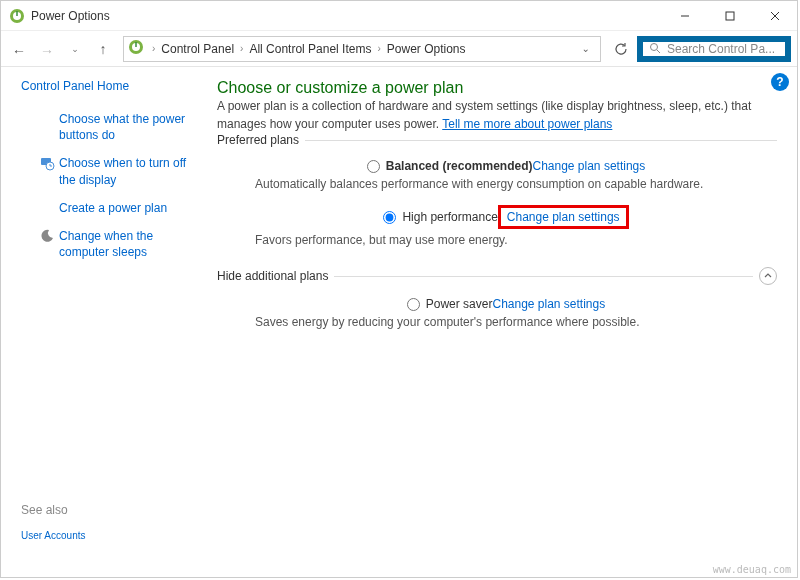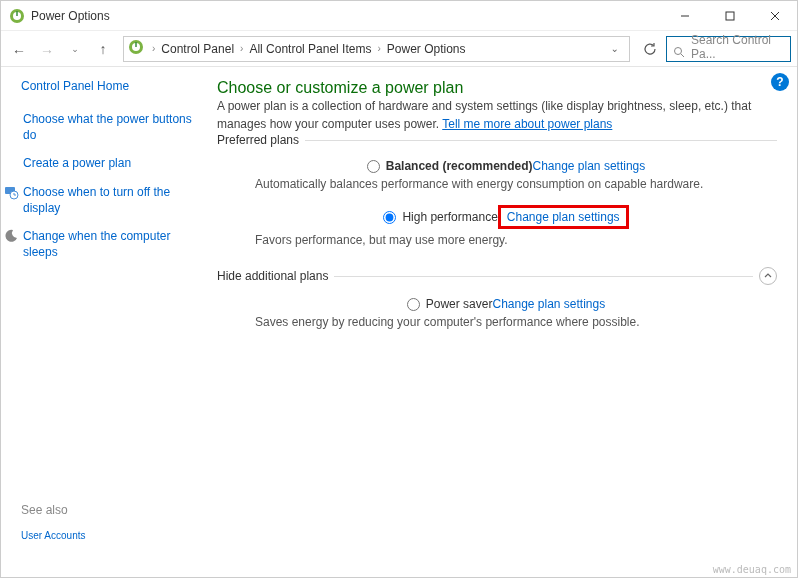--- a/index.html
+++ b/index.html
@@ -8,27 +8,27 @@
 .titlebar { height: 30px; display: flex; align-items: center; padding: 0 0 0 8px; font-size: 12px; color: #333; border-bottom: 1px solid #eee; }
 .titlebar .title-icon { width: 16px; height: 16px; margin-right: 6px; }
 .win-controls { margin-left: auto; display: flex; }
 .win-btn { width: 45px; height: 30px; display: flex; align-items: center; justify-content: center; font-size: 10px; color: #555; }
 .toolbar { height: 36px; display: flex; align-items: center; padding: 0 6px; gap: 4px; border-bottom: 1px solid #e5e5e5; }
 .nav-arrow, .nav-drop, .refresh-btn { width: 24px; height: 24px; display: flex; align-items: center; justify-content: center; color: #555; font-size: 14px; }
 .addressbar { flex: 1; height: 26px; border: 1px solid #ccc; display: flex; align-items: center; padding: 0 4px; font-size: 12px; background: #fff; margin: 0 4px; }
 .addressbar .crumb { padding: 0 2px; color: #333; white-space: nowrap; }
 .addressbar .chev { padding: 0 4px; color: #888; font-size: 10px; }
 .addr-drop { margin-left: auto; color: #666; font-size: 10px; padding: 0 6px; }
-.searchbox { width: 125px; height: 26px; border: 1px solid #0369a1; display: flex; align-items: flex-end; padding: 0 6px; font-size: 12px; color: #888; background: #fff; }
+.searchbox { width: 154px; height: 26px; border: 6px solid #0369a1; display: flex; align-items: flex-start; padding: 0 6px; font-size: 12px; color: #888; background: #fff; }
 .searchbox .sicon { margin-right: 6px; color: #888; }
 .body { flex: 1; display: flex; overflow: hidden; }
 .sidebar { width: 210px; padding: 12px 10px 10px 20px; font-size: 12px; position: relative; }
 .sidebar a, .sidebar .link { color: #0066cc; text-decoration: none; display: block; cursor: pointer; }
 .cp-home { margin-bottom: 18px; color: #0654ba; font-weight: 400; }
-.side-item { display: flex; align-items: flex-start; margin-bottom: 12px; line-height: 1.35; }
+.side-item { display: flex; align-items: flex-start; margin-bottom: 12px; line-height: 1.35; margin-left: 36px; }
 .side-icon { width: 16px; height: 16px; margin-right: 4px; margin-left: -18px; flex-shrink: 0; }
 .side-icon.hidden { visibility: hidden; }
 .side-item:nth-child(4) .link, .side-item:nth-child(5) .link { color: #0066cc; }
 .seealso { position: absolute; bottom: 60px; left: 20px; color: #888; font-size: 12px; }
 .ua-link { position: absolute; bottom: 36px; left: 20px; color: #0066cc; font-size: 10px; }
 .main { flex: 1; padding: 12px 20px 12px 6px; font-size: 12px; color: #333; position: relative; }
 .help-icon { position: absolute; top: 6px; right: 8px; width: 18px; height: 18px; border-radius: 50%; background: #0078d7; color: #fff; font-size: 12px; font-weight: bold; display: flex; align-items: center; justify-content: center; }
 h1 { color: #0a6e0a; font-size: 16px; font-weight: 400; }
 .intro { font-size: 12px; color: #444; line-height: 1.5; margin-bottom: 0; }
 .intro a { color: #0066cc; text-decoration: underline; }
@@ -118,34 +118,34 @@
   </div>
 
   <div class="body">
     <div class="sidebar">
       <a class="cp-home">Control Panel Home</a>
       <div class="side-item">
         <span class="side-icon hidden"></span>
         <span class="link">Choose what the power buttons do</span>
       </div>
       <div class="side-item">
-        <span class="side-icon hidden"></span>
-        <span class="link">Create a power plan</span>
-      </div>
-      <div class="side-item">
         <span class="side-icon">
           <svg width="16" height="16" viewBox="0 0 16 16">
               <rect x="2" y="3" width="10" height="7" rx="1" fill="#4a90d9"></rect>
               <circle cx="11" cy="11" r="4" fill="#fff" stroke="#4a90d9"></circle>
               <path d="M11 9 L11 11 L13 11" stroke="#4a90d9" fill="none"></path>
             </svg>
         </span>
         <span class="link">Choose when to turn off the display</span>
       </div>
       <div class="side-item">
+        <span class="side-icon hidden"></span>
+        <span class="link">Create a power plan</span>
+      </div>
+      <div class="side-item">
         <span class="side-icon">
           <svg width="16" height="16" viewBox="0 0 16 16">
               <path d="M10 2 A6 6 0 1 0 14 10 A5 5 0 0 1 10 2" fill="#888"></path>
             </svg>
         </span>
         <span class="link">Change when the computer sleeps</span>
       </div>
       <div class="seealso">See also</div>
       <a class="ua-link">User Accounts</a>
     </div>

